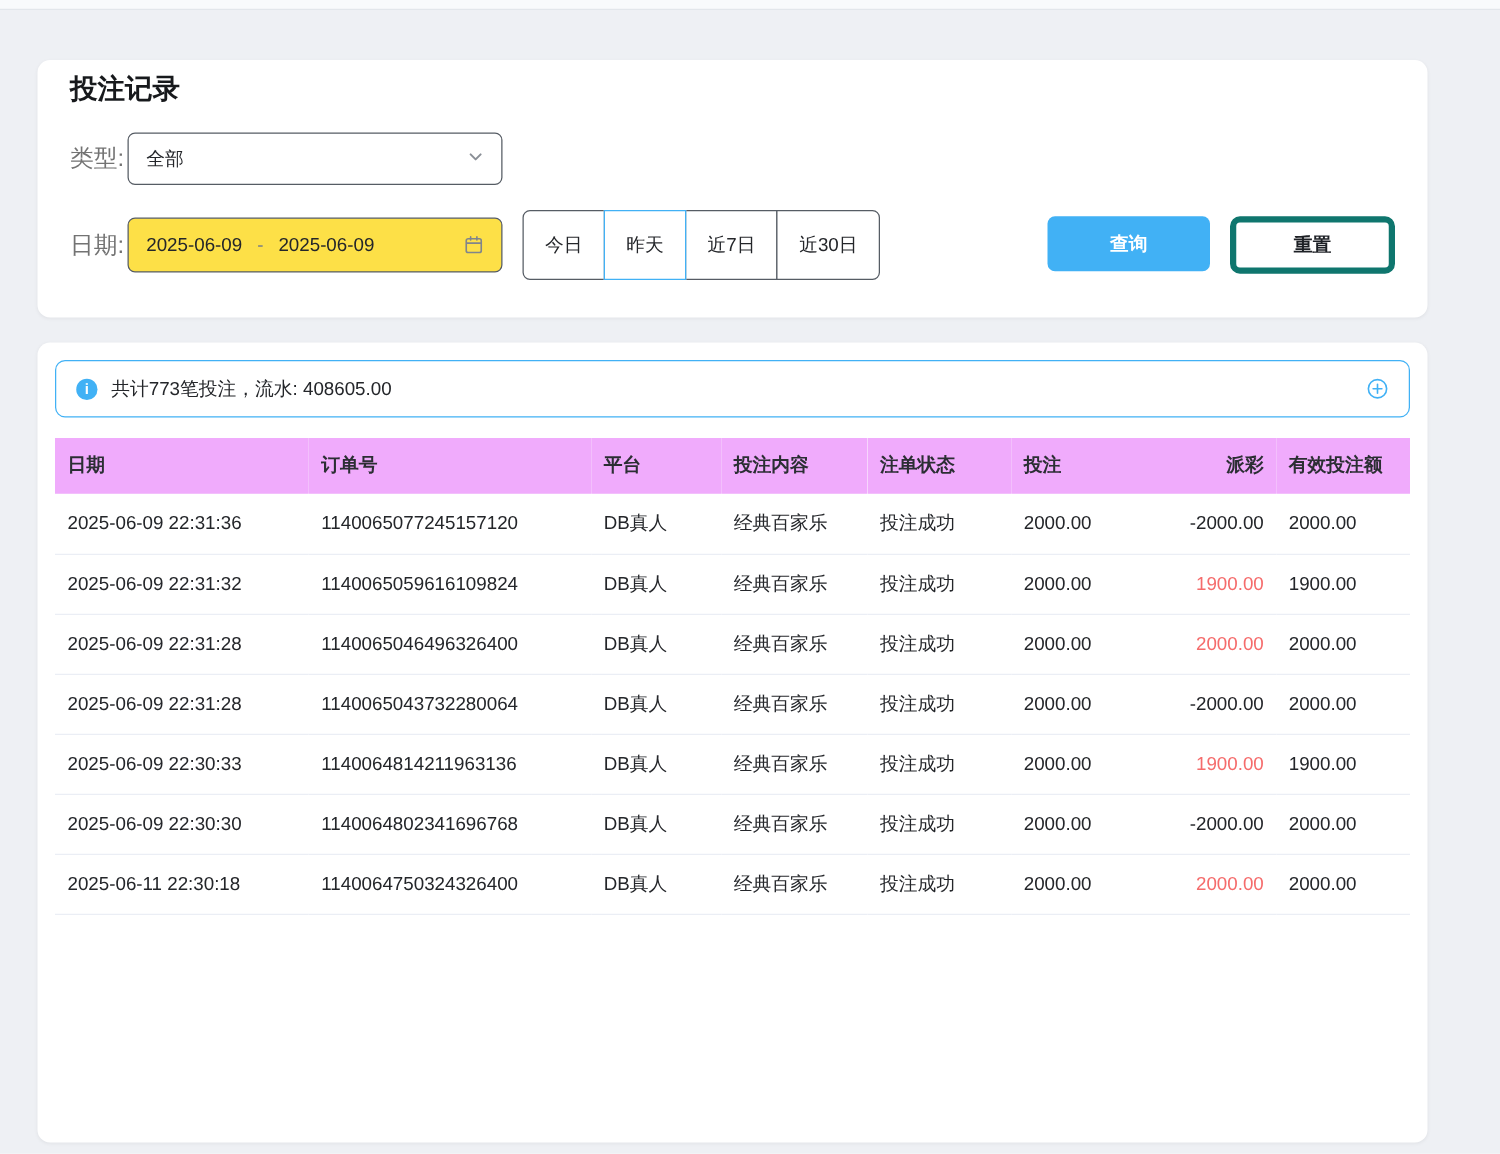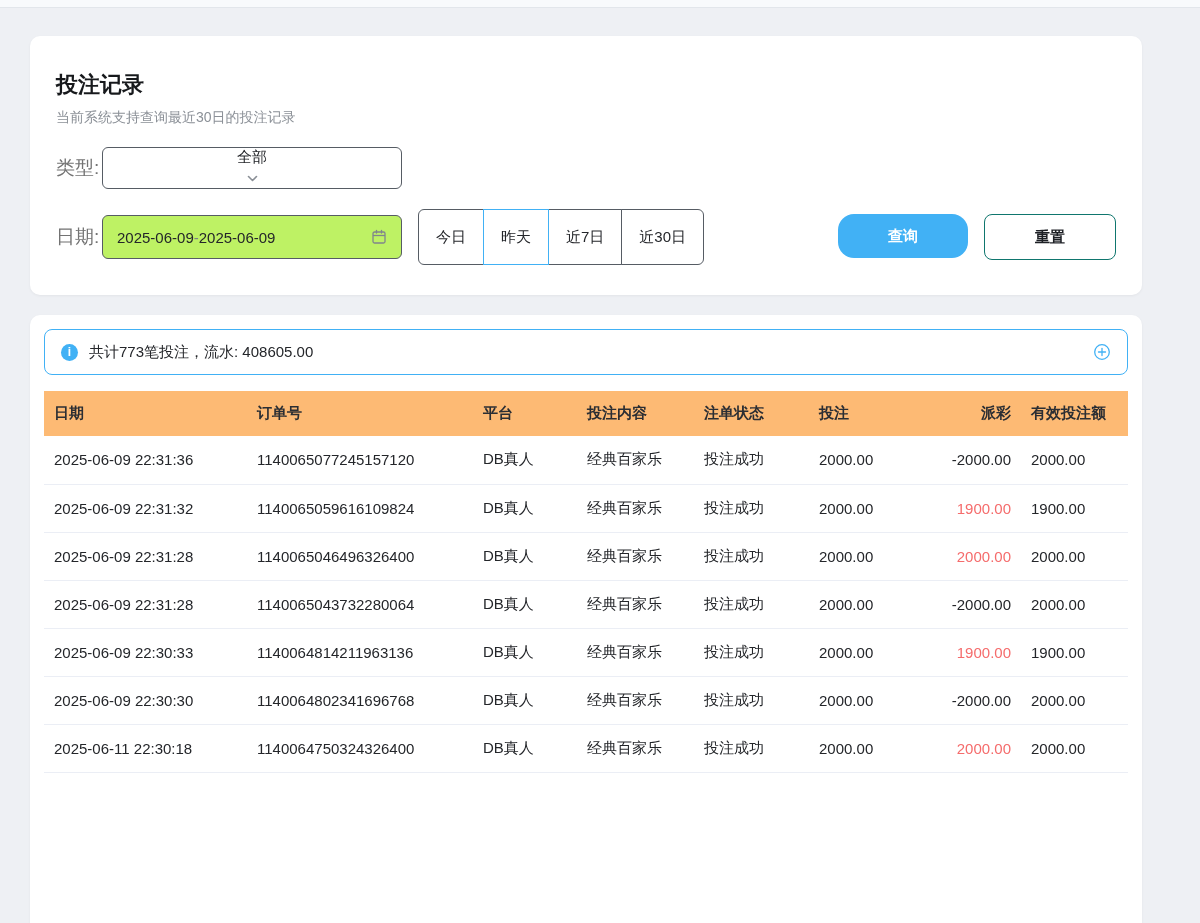--- a/index.html
+++ b/index.html
@@ -22,67 +22,67 @@
     background: #f8fafc;
     border-bottom: 1px solid #e2e6eb;
   }
   .card {
     background: #fff;
     border-radius: 10px;
     width: 1112px;
     margin-left: 30px;
     box-shadow: 0 1px 3px rgba(0,0,0,0.05);
   }
-  .filter-card { margin-top: 28px; padding: 34px 26px 30px; }
+  .filter-card { margin-top: 40px; padding: 8px 26px 30px; }
 
   .page-title { font-size: 22px; font-weight: bold; color: #17191c; }
   .page-subtitle { margin-top: 9px; font-size: 14px; color: #8b9097; }
 
   .filter-row { display: flex; align-items: center; margin-top: 20px; }
   .filter-label { font-size: 19px; color: #737373; width: 46px; flex: 0 0 auto; }
 
   .select-box {
     width: 300px; height: 42px;
     border: 1px solid #565c64; border-radius: 6px;
     display: flex; align-items: center; justify-content: space-between;
-    padding: 0 14px; font-size: 15px; background: #fff; cursor: pointer; flex-direction: column;
+    padding: 0 14px; font-size: 15px; background: #fff; cursor: pointer;
   }
   .date-box {
     width: 300px; height: 44px;
     border: 1px solid #565c64; border-radius: 6px;
-    display: flex; align-items: center; gap: 0;
-    padding: 0 14px; font-size: 15px; background: #bef264; cursor: pointer;
+    display: flex; align-items: center; gap: 12px;
+    padding: 0 14px; font-size: 15px; background: #fde047; cursor: pointer;
   }
   .date-box .sep { color: #7a7f86; }
   .date-box .cal { margin-left: auto; display: flex; }
 
   .quick-range-group { display: flex; margin-left: 16px; }
   .range-btn {
     height: 56px; padding: 0 17px;
     background: #fff; border: 1px solid #565c64;
     font-size: 15px; color: #24262a;
     margin-left: -1px; cursor: pointer; position: relative;
     font-family: "Liberation Sans", sans-serif;
   }
   .range-btn:first-child { border-radius: 6px 0 0 6px; margin-left: 0; }
   .range-btn:last-child { border-radius: 0 6px 6px 0; }
   .range-btn.active { border-color: var(--accent); z-index: 2; }
 
   .action-btns { margin-left: auto; display: flex; gap: 16px; }
   .query-btn {
     width: 130px; height: 44px;
     background: var(--accent); color: #fff;
-    border: none; border-radius: 16px;
+    border: none; border-radius: 6px;
     font-size: 15px; font-weight: bold; cursor: pointer;
     font-family: "Liberation Sans", sans-serif;
   }
   .reset-btn {
     width: 132px; height: 46px;
     background: #fff; color: #1d2025;
-    border: 1px solid #0f766e; border-radius: 8px;
+    border: 5px solid #0f766e; border-radius: 8px;
     font-size: 15px; font-weight: bold; cursor: pointer;
     font-family: "Liberation Sans", sans-serif;
   }
 
   .table-card { margin-top: 20px; padding: 14px 14px 0; height: 640px; overflow: hidden; }
 
   .summary-banner {
     border: 1px solid var(--accent); border-radius: 8px;
     height: 46px; display: flex; align-items: center;
     padding: 0 16px; gap: 11px; background: #fff;
@@ -94,21 +94,21 @@
     font-size: 12px; font-weight: bold; flex: 0 0 auto;
   }
   .summary-text { font-size: 15px; color: #24262a; }
   .expand-icon { margin-left: auto; display: flex; cursor: pointer; }
 
   table.bet-table {
     width: 100%; border-collapse: collapse; table-layout: fixed;
     margin-top: 16px; font-size: 15px; color: #24262a;
   }
   .bet-table th {
-    background: #fdba74; text-align: left; font-weight: 600;
+    background: #f0abfc; text-align: left; font-weight: 600;
     height: 45px; padding: 0 10px; color: #2b2e33;
     white-space: nowrap; overflow: hidden;
   }
   .bet-table td {
     height: 48px; padding: 0 10px;
     border-bottom: 1px solid #ebeef5;
     white-space: nowrap; overflow: hidden;
   }
   .bet-table th:nth-child(1), .bet-table td:nth-child(1) { width: 203px; }
   .bet-table th:nth-child(2), .bet-table td:nth-child(2) { width: 226px; }
@@ -119,21 +119,20 @@
   .bet-table th:nth-child(7), .bet-table td:nth-child(7) { width: 117px; text-align: right; }
   .bet-table td.red { color: var(--red); }
 </style>
 </head>
 <body>
 
 <div class="top-bar"></div>
 
 <div class="card filter-card">
   <div class="page-title">投注记录</div>
-  <div class="page-subtitle">当前系统支持查询最近30日的投注记录</div>
 
   <div class="filter-row">
     <span class="filter-label">类型:</span>
     <div class="select-box">
       <span>全部</span>
       <span class="chev">
         <svg width="13" height="13" viewBox="0 0 13 13">
             <polyline points="2.5,4.5 6.5,8.5 10.5,4.5" fill="none" stroke="#8a8f96" stroke-width="1.6" stroke-linecap="round" stroke-linejoin="round"></polyline>
           </svg>
       </span>

